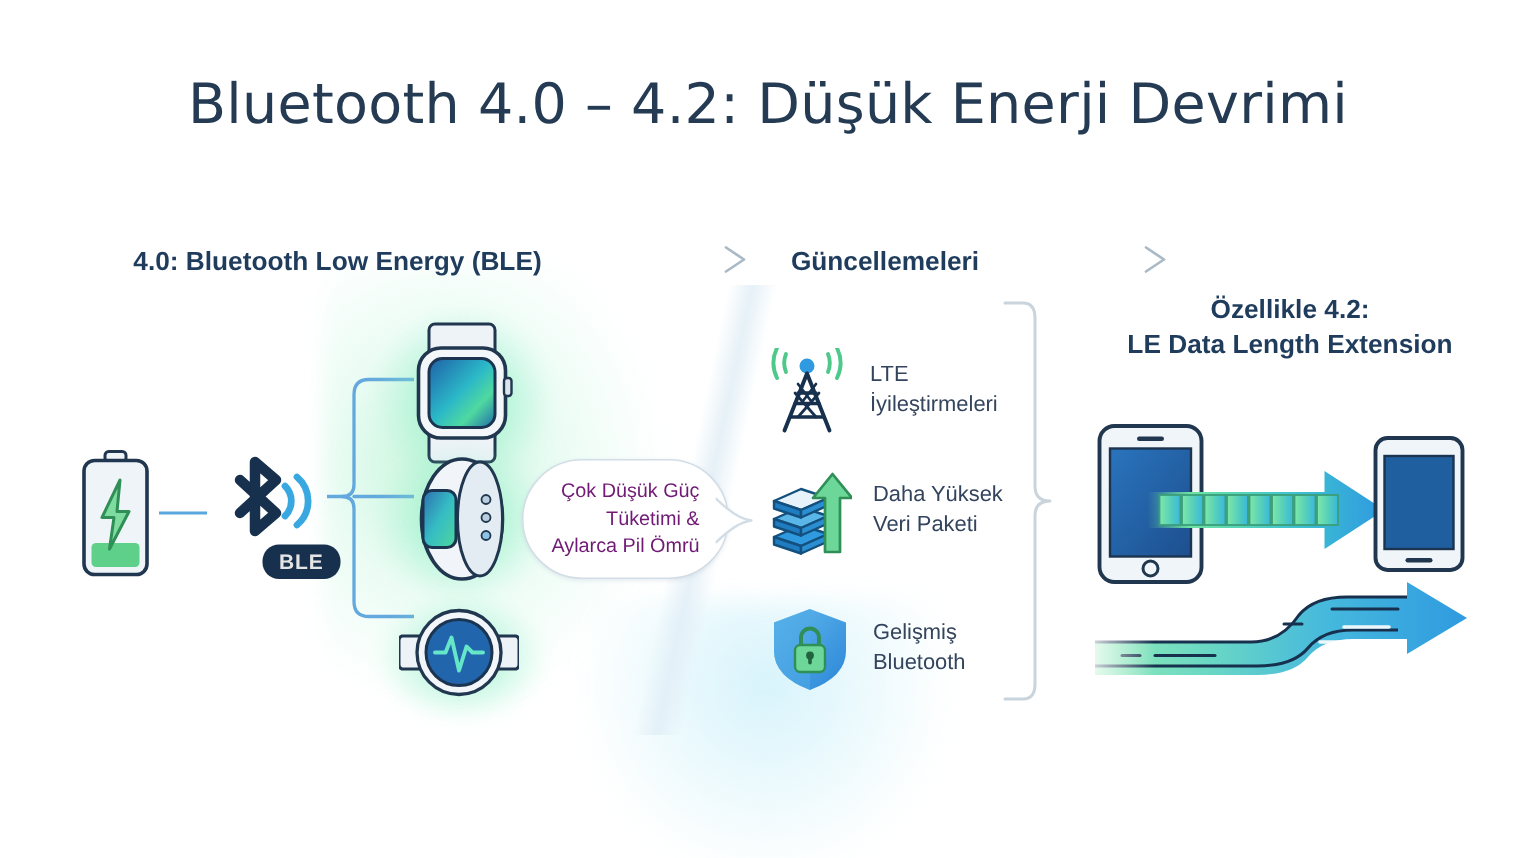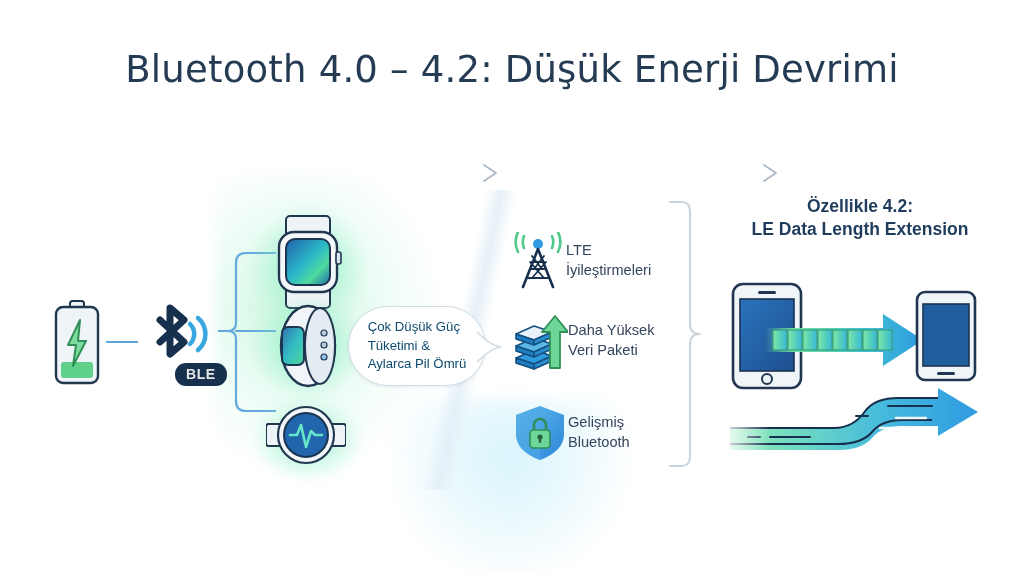--- a/index.html
+++ b/index.html
@@ -69,28 +69,28 @@
     filter:blur(5px);
   }
   #glow-watch{left:250px;top:206px;width:118px;height:118px;}
   #glow-band{left:252px;top:296px;width:112px;height:104px;}
   #glow-hrm{left:252px;top:396px;width:112px;height:86px;}
 
   
   .bubble{
     position:absolute;left:348px;top:306px;width:136px;height:78px;
     background:#ffffff;border:1.6px solid #d3dde5;border-radius:42px;
-    display:flex;align-items:center;justify-content:center;text-align:left;
-    color:#0c4a6e;font-size:13.2px;line-height:1.42;font-weight:400;
+    display:flex;align-items:center;justify-content:center;text-align:right;
+    color:#701a75;font-size:13.2px;line-height:1.42;font-weight:400;
     box-shadow:0 1px 3px rgba(160,180,200,.28);
   }
   .bubble-tail{position:absolute;left:477px;top:330px;}
 
   
-  .feat{position:absolute;display:flex;align-items:center;}
+  .feat{position:absolute;display:flex;align-items:center;gap:14px;}
   #feat-1{left:510px;top:232px;}
   #feat-2{left:512px;top:312px;}
   #feat-3{left:512px;top:404px;}
   .feat-ico{width:56px;height:58px;flex:0 0 56px;position:relative;}
   .feat-txt{color:#33445c;font-size:14.6px;line-height:1.36;}
   .bracket-right{position:absolute;left:668px;top:200px;width:36px;height:268px;}
 
   
   .phone{position:absolute;}
   #phone-a{left:731px;top:282px;width:72px;height:108px;}
@@ -102,22 +102,24 @@
 <body>
 
 <div class="stage">
 
   <div class="bg-glow-green"></div>
   <div class="bg-glow-cyan"></div>
   <div class="bg-streak"></div>
 
   <div class="title">Bluetooth 4.0 – 4.2: Düşük Enerji Devrimi</div>
 
+  <div class="col-head" id="head-left">4.0: Bluetooth Low Energy (BLE)</div>
 
   <div class="col-head" id="head-mid">
+    <div>Güncellemeleri</div>
   </div>
 
   <div class="col-head" id="head-right">
     <div>Özellikle 4.2:</div>
     <div>LE Data Length Extension</div>
   </div>
 
   <svg class="flow-arrow" style="left:400px;top:160px;" width="110" height="26">
     <defs>
       <linearGradient id="fadeA" x1="0" y1="0" x2="1" y2="0">

